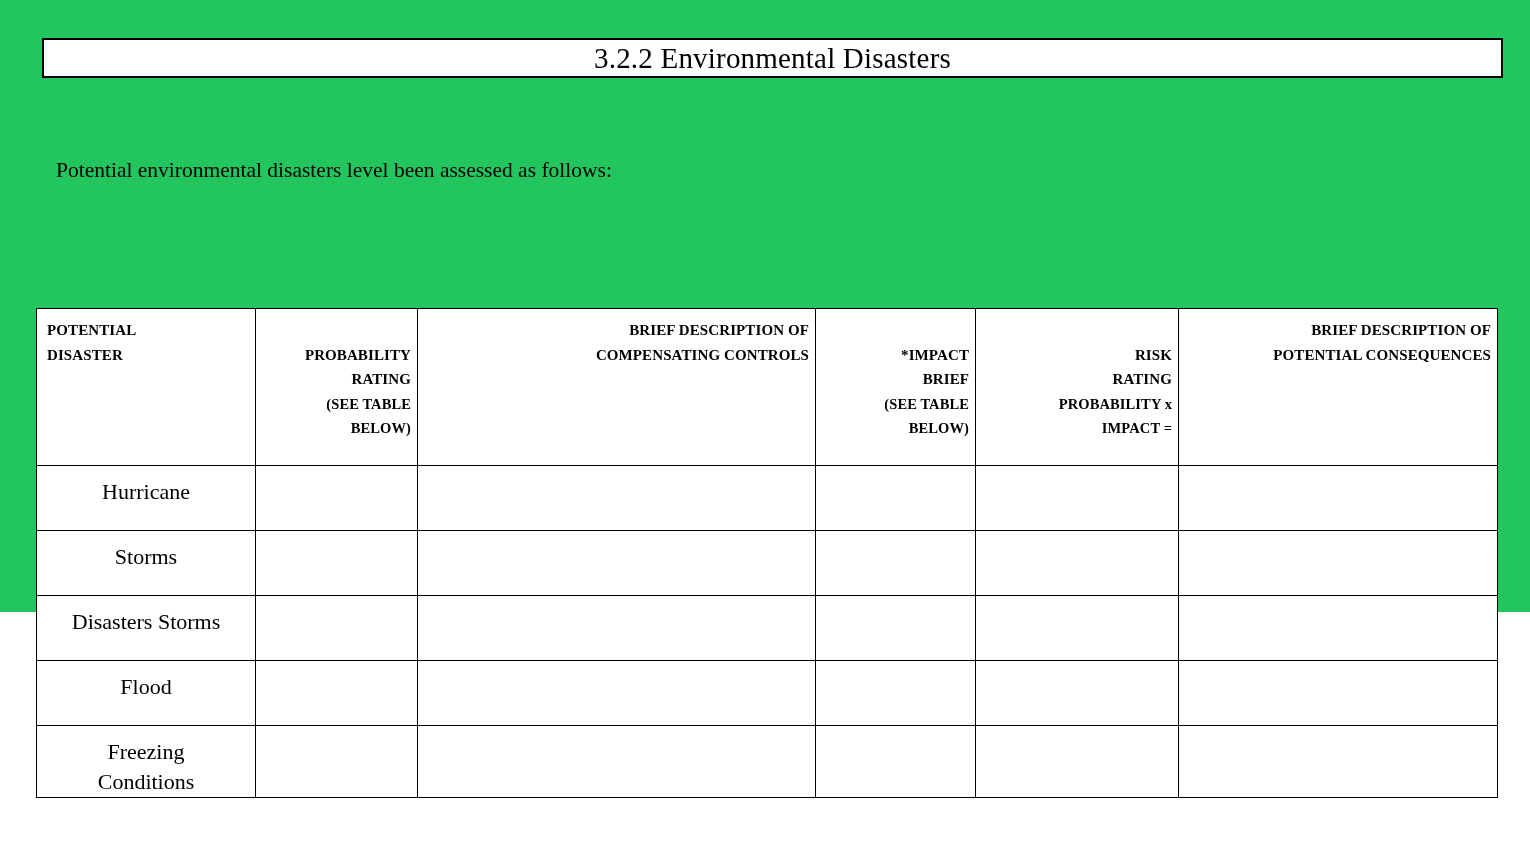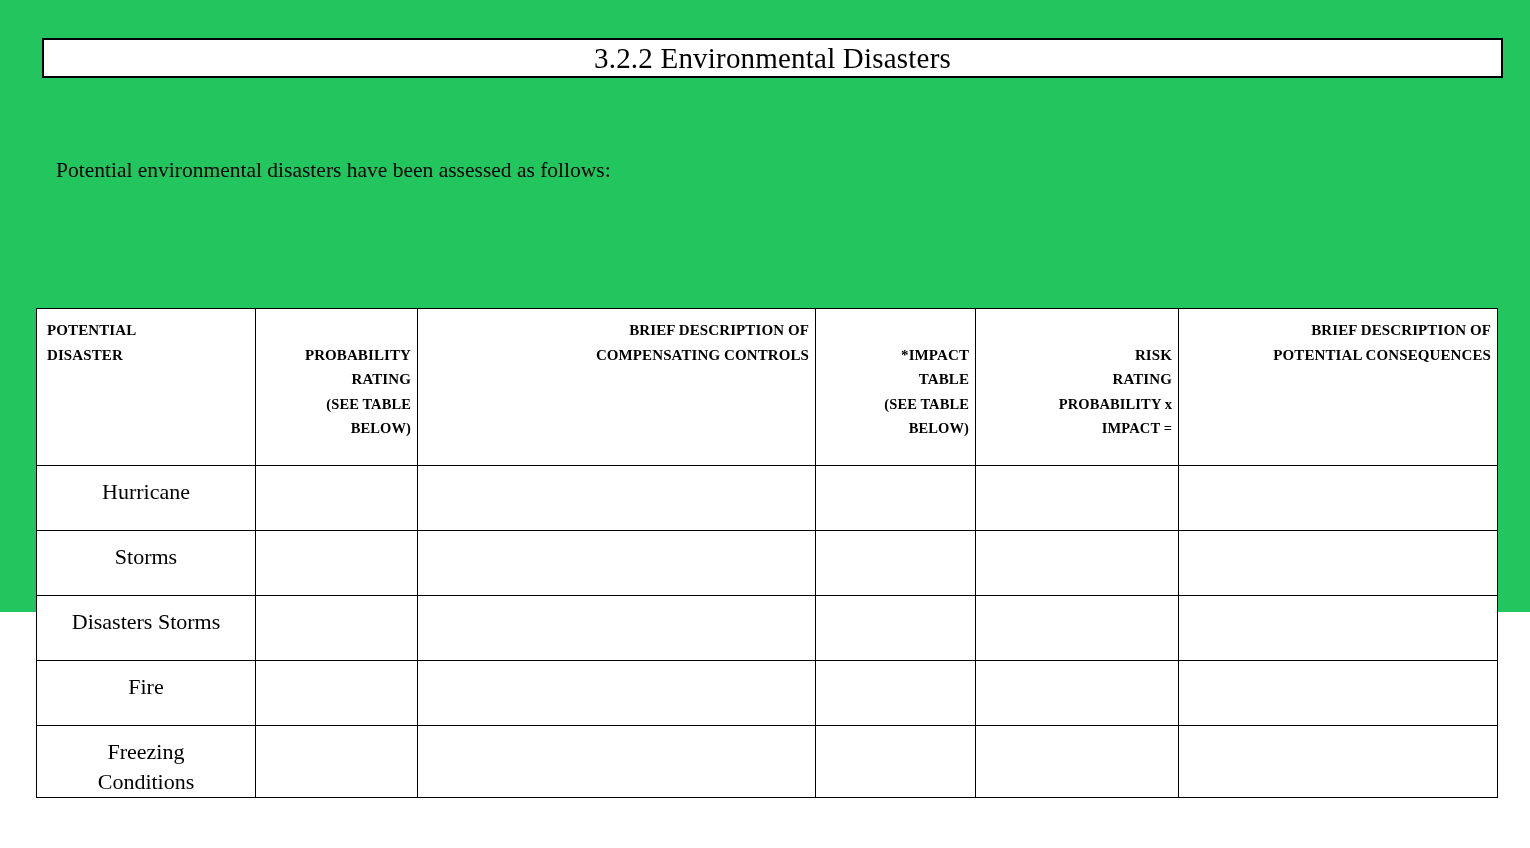--- a/index.html
+++ b/index.html
@@ -131,21 +131,21 @@
 </head>
 <body>
 
 <div class="page">
 
   <div class="title-box">
     <div class="title-text">3.2.2 Environmental Disasters</div>
   </div>
 
   <div class="body-copy">
-    <p class="para para-2">Potential environmental disasters have been assessed as follows:</p>
+    <p class="para para-2">Potential environmental disasters level been assessed as follows:</p>
   </div>
 
   <div class="risk-table-wrap">
     <table class="risk-table">
       <colgroup>
         <col class="c-disaster">
         <col class="c-probability">
         <col class="c-controls">
         <col class="c-impact">
         <col class="c-risk">
@@ -165,21 +165,21 @@
 BELOW)</span>
             </div>
           </td>
           <td>
             <div class="hdr hdr-center">BRIEF  DESCRIPTION OF
 COMPENSATING CONTROLS</div>
           </td>
           <td>
             <div class="hdr hdr-center">
               <span>*IMPACT
-TABLE</span><span class="small-line">(SEE TABLE
+BRIEF</span><span class="small-line">(SEE TABLE
 BELOW)</span>
             </div>
           </td>
           <td>
             <div class="hdr hdr-center">
               <span>RISK
 RATING</span><span class="small-line">PROBABILITY x
 IMPACT =</span>
             </div>
           </td>
@@ -248,21 +248,21 @@
           <td>
             <div class="cell-blank"></div>
           </td>
           <td>
             <div class="cell-blank"></div>
           </td>
         </tr>
 
         <tr class="data-row">
           <td>
-            <div class="cell-disaster">Fire</div>
+            <div class="cell-disaster">Flood</div>
           </td>
           <td>
             <div class="cell-blank"></div>
           </td>
           <td>
             <div class="cell-blank"></div>
           </td>
           <td>
             <div class="cell-blank"></div>
           </td>

